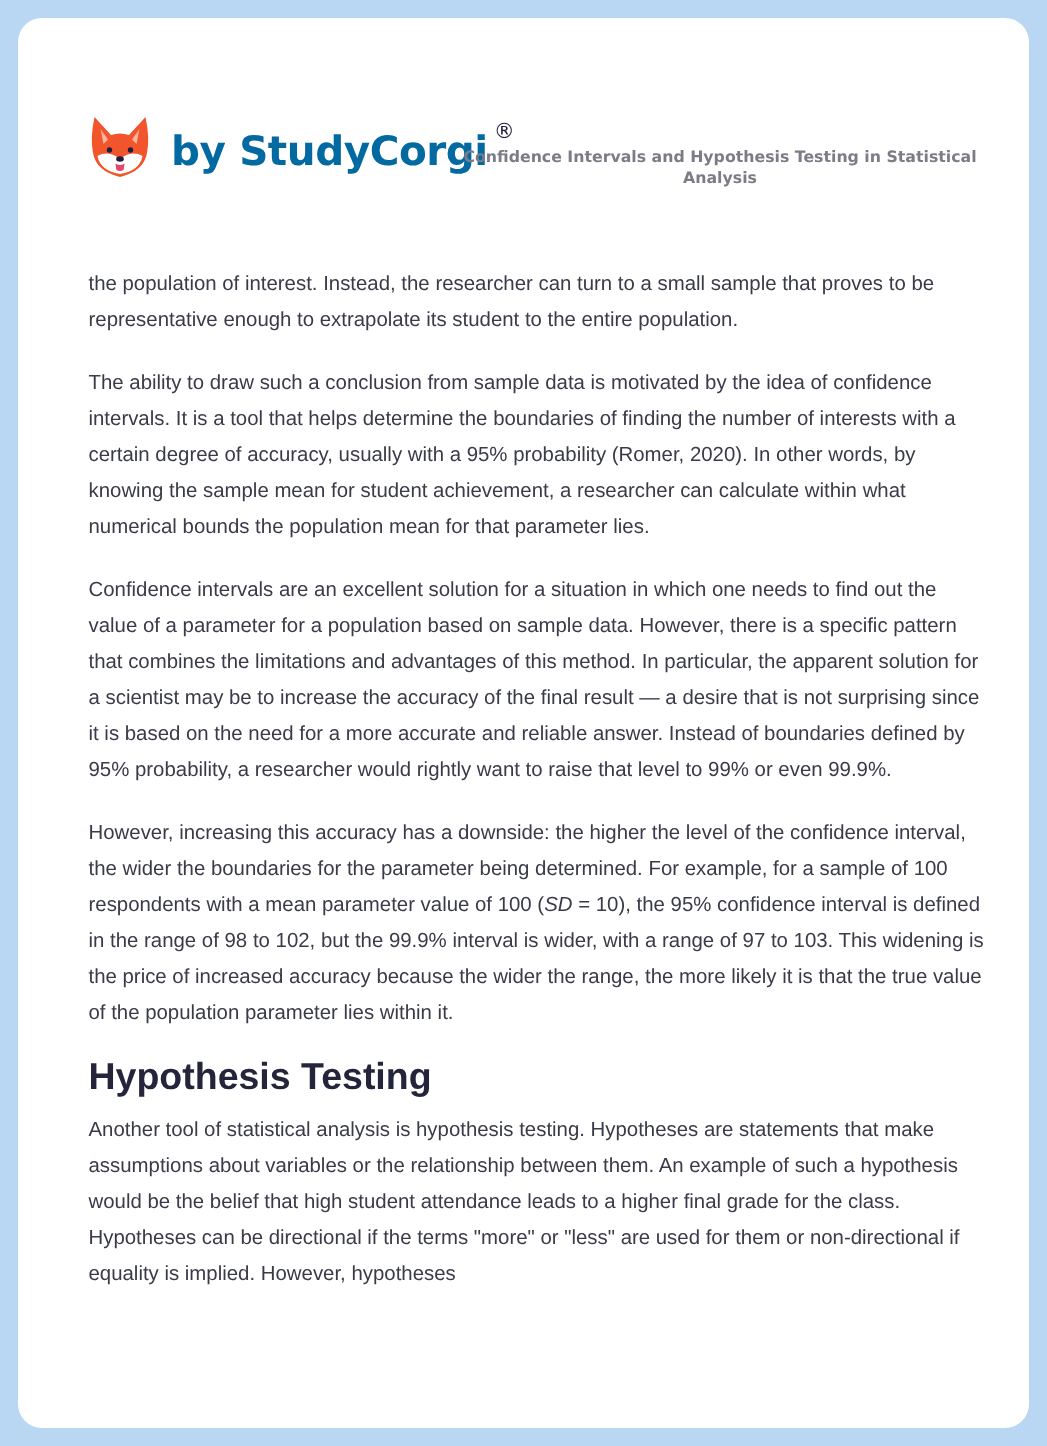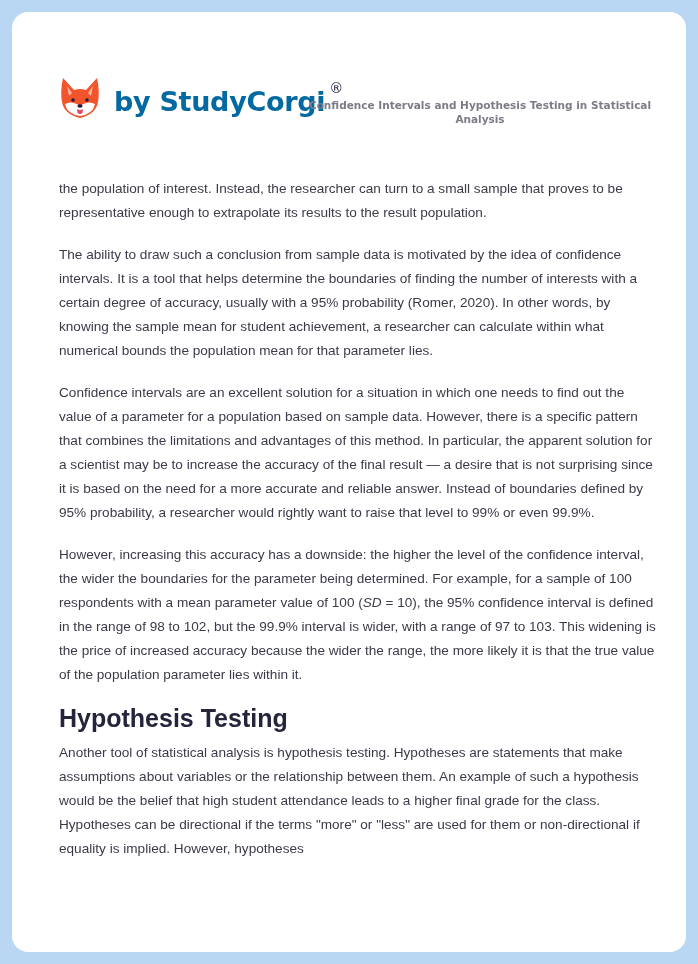--- a/index.html
+++ b/index.html
@@ -105,20 +105,20 @@
       </svg>
       <span class="brand">by StudyCorgi</span>
       <span class="reg">®</span>
     </div>
     <div class="meta">
       <div class="meta-title">Confidence Intervals and Hypothesis Testing in Statistical Analysis</div>
     </div>
   </div>
 
   <div class="content">
-    <p>the population of interest. Instead, the researcher can turn to a small sample that proves to be representative enough to extrapolate its results to the result population.</p>
+    <p>the population of interest. Instead, the researcher can turn to a small sample that proves to be representative enough to extrapolate its student to the entire population.</p>
     <p>The ability to draw such a conclusion from sample data is motivated by the idea of confidence intervals. It is a tool that helps determine the boundaries of finding the number of interests with a certain degree of accuracy, usually with a 95% probability (Romer, 2020). In other words, by knowing the sample mean for student achievement, a researcher can calculate within what numerical bounds the population mean for that parameter lies.</p>
     <p>Confidence intervals are an excellent solution for a situation in which one needs to find out the value of a parameter for a population based on sample data. However, there is a specific pattern that combines the limitations and advantages of this method. In particular, the apparent solution for a scientist may be to increase the accuracy of the final result — a desire that is not surprising since it is based on the need for a more accurate and reliable answer. Instead of boundaries defined by 95% probability, a researcher would rightly want to raise that level to 99% or even 99.9%.</p>
     <p><span>However, increasing this accuracy has a downside: the higher the level of the confidence interval, the wider the boundaries for the parameter being determined. For example, for a sample of 100 respondents with a mean parameter value of 100 (</span><em>SD</em><span> = 10), the 95% confidence interval is defined in the range of 98 to 102, but the 99.9% interval is wider, with a range of 97 to 103. This widening is the price of increased accuracy because the wider the range, the more likely it is that the true value of the population parameter lies within it.</span></p>
     <h2>Hypothesis Testing</h2>
     <p>Another tool of statistical analysis is hypothesis testing. Hypotheses are statements that make assumptions about variables or the relationship between them. An example of such a hypothesis would be the belief that high student attendance leads to a higher final grade for the class. Hypotheses can be directional if the terms "more" or "less" are used for them or non-directional if equality is implied. However, hypotheses</p>
   </div>
 </div>
 
 </body></html>

